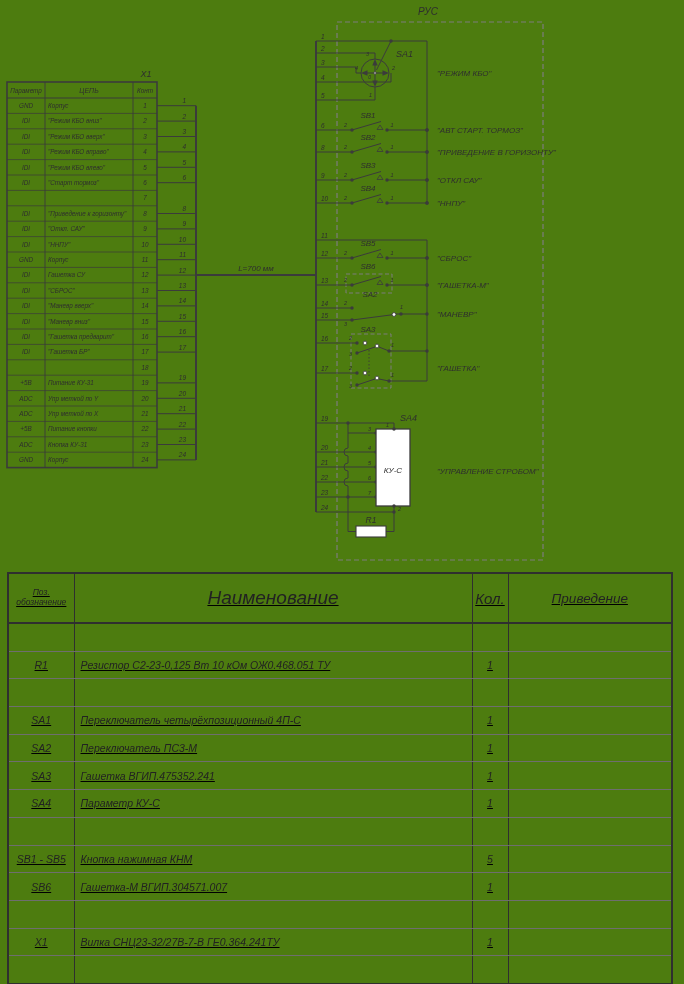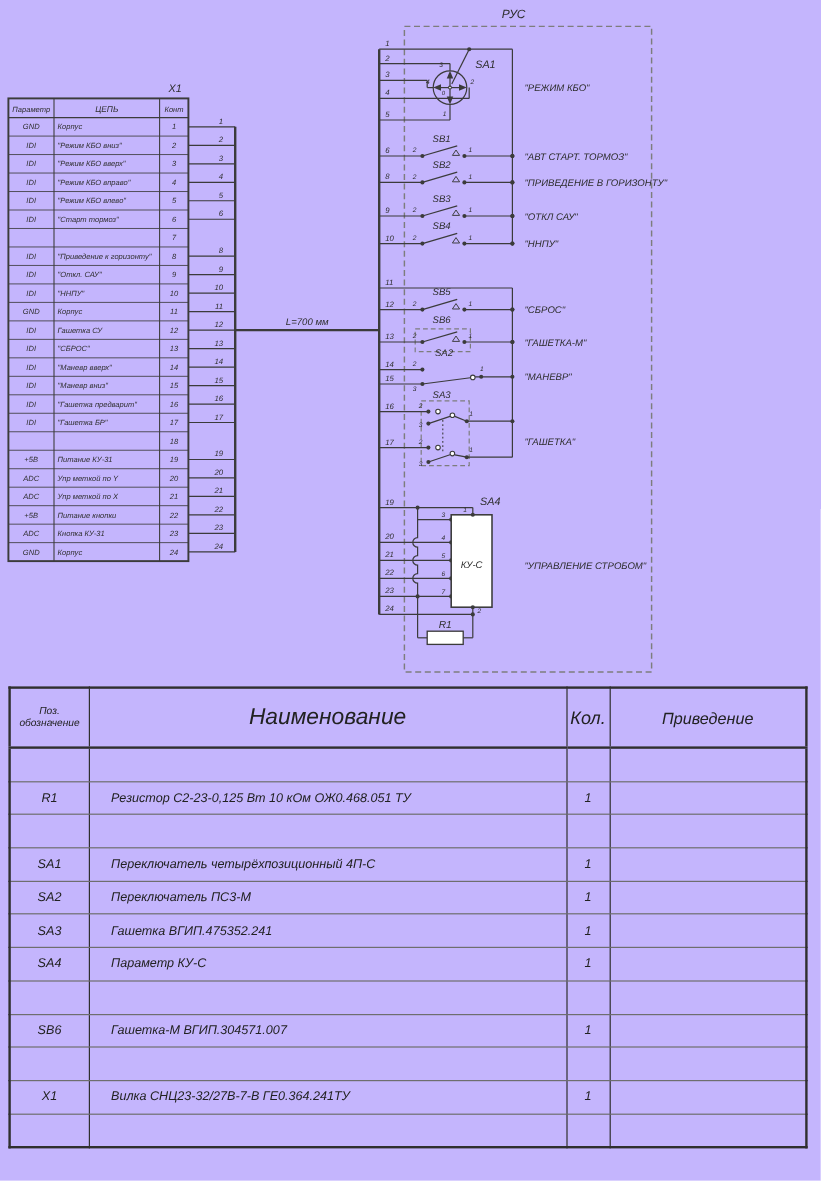--- a/index.html
+++ b/index.html
@@ -1,30 +1,30 @@
 <!DOCTYPE html>
 <html><head>
 <meta charset="utf-8">
 <style>
   html,body{margin:0;padding:0;background:#fff;}
   body{width:684px;height:984px;position:relative;font-family:"Liberation Sans",sans-serif;}
-  .stage{position:absolute;inset:0;background:#c4b5fd;overflow:hidden;}
+  .stage{position:absolute;inset:0;background:#4d7c0f;overflow:hidden;}
   svg{position:absolute;left:0;top:0;}
   svg text{font-family:"Liberation Sans",sans-serif;fill:#2e2e2e;}
   table.parts{position:absolute;left:7px;top:572px;width:664px;border-collapse:collapse;table-layout:fixed;
-              border:2.2px solid #2f2f2f;}
+              border:2.2px solid #2f2f2f;text-decoration:underline;}
   table.parts th{border-left:1.6px solid #2f2f2f;border-right:1.6px solid #2f2f2f;border-bottom:2px solid #2f2f2f;
                  height:46px;font-style:italic;font-weight:normal;color:#222;text-align:center;vertical-align:middle;}
   table.parts td{border-left:1.6px solid #2f2f2f;border-right:1.6px solid #2f2f2f;
                  border-top:1px solid #6e6e6e;border-bottom:1px solid #6e6e6e;
                  height:26.7px;font-style:italic;color:#222;white-space:nowrap;overflow:hidden;
                  font-size:10.5px;padding:0 4px;vertical-align:middle;}
   table.parts tr.sep td{border-top:1.9px solid #2f2f2f;}
   table.parts td.c-pos{text-align:center;font-size:10.5px;}
-  table.parts td.c-name{text-align:left;padding-left:18px;}
+  table.parts td.c-name{text-align:left;padding-left:6px;}
   table.parts td.c-qty{text-align:center;}
   table.parts td.c-note{text-align:center;}
   th.h0{font-size:8.5px;line-height:1.15;}
   th.h1{font-size:19px;}
   th.h2{font-size:15px;}
   th.h3{font-size:13.5px;}
 </style>
 </head>
 <body>
 
@@ -446,20 +446,26 @@
           <td class="c-name">Параметр КУ-С</td>
           <td class="c-qty">1</td>
           <td class="c-note"></td>
         </tr>
         <tr>
           <td class="c-pos"></td>
           <td class="c-name"></td>
           <td class="c-qty"></td>
           <td class="c-note"></td>
         </tr>
+        <tr class="sep">
+          <td class="c-pos">SB1 - SB5</td>
+          <td class="c-name">Кнопка нажимная КНМ</td>
+          <td class="c-qty">5</td>
+          <td class="c-note"></td>
+        </tr>
         <tr>
           <td class="c-pos">SB6</td>
           <td class="c-name">Гашетка-М ВГИП.304571.007</td>
           <td class="c-qty">1</td>
           <td class="c-note"></td>
         </tr>
         <tr>
           <td class="c-pos"></td>
           <td class="c-name"></td>
           <td class="c-qty"></td>

